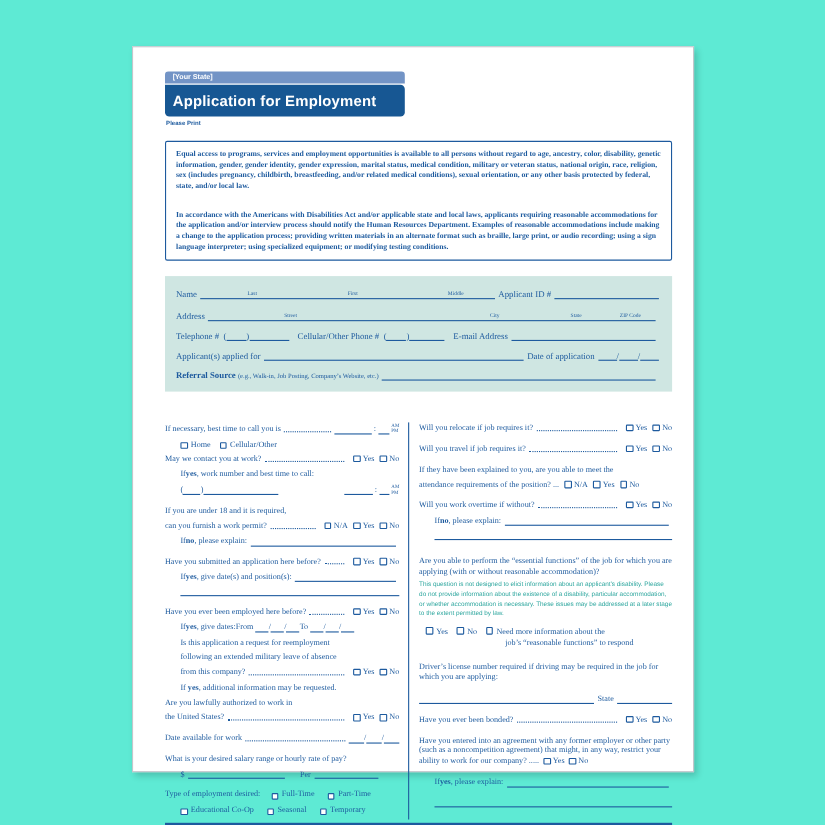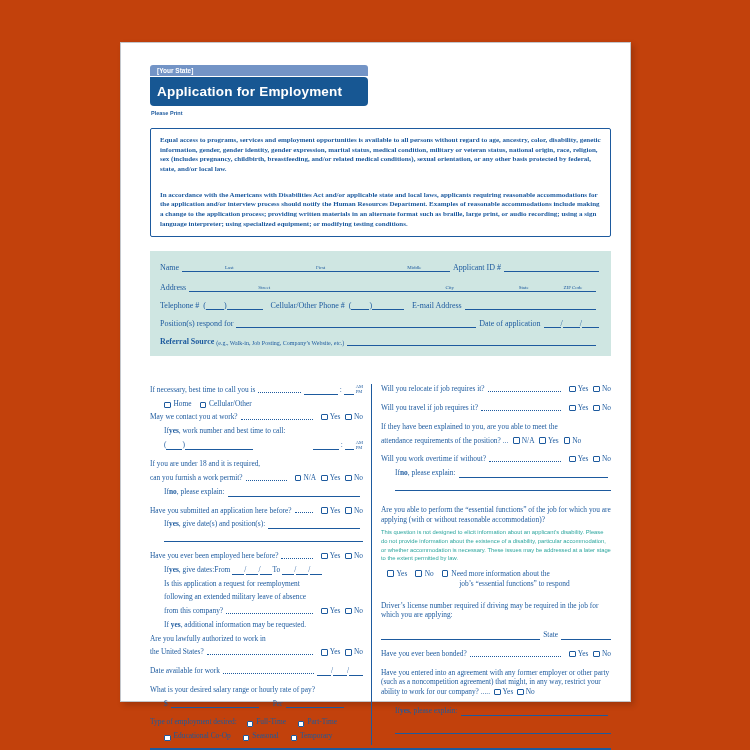--- a/index.html
+++ b/index.html
@@ -1,17 +1,17 @@
 <!DOCTYPE html>
 <html><head>
 <meta charset="utf-8">
 <style>
   * { margin:0; padding:0; box-sizing:border-box; }
   html,body { width:750px; height:750px; background:#ffffff; font-family:"Liberation Serif", serif; }
-  .canvas { position:relative; width:750px; height:750px; background:#c2410c; overflow:hidden; }
+  .canvas { position:relative; width:750px; height:750px; background:#5eead4; overflow:hidden; }
   .paper {
     position:absolute; left:120px; top:42px; width:511px; height:660px;
     background:#fff; border:1px solid #c3c6cb;
     box-shadow:3px 3px 6px rgba(0,0,0,0.18);
     padding:22px 19px 0 29px; color:#1d5a9e;
   }
   
   .state-tab {
     width:218px; background:#7394c6; color:#ffffff;
     font-family:"Liberation Sans", sans-serif; font-size:6.5px; font-weight:bold;
@@ -118,21 +118,21 @@
         <span>(</span>
           <span class="u" style="width:18px"></span>
           <span>)</span>
         <span class="u" style="width:32px"></span>
         <span class="sp"></span>
           <span class="sp"></span>
         <span>E-mail Address</span>
         <span class="uf"></span>
       </div>
       <div class="p-row mb8">
-        <span>Position(s) respond for</span>
+        <span>Applicant(s) applied for</span>
         <span class="uf"></span>
         <span>Date of application</span>
         <span class="date-seg">
           <span class="u" style="width:17px;margin-left:3px"></span>
           <span>/</span>
           <span class="u" style="width:17px"></span>
           <span>/</span>
           <span class="u" style="width:17px"></span>
         </span>
       </div>
@@ -374,21 +374,21 @@
         </div>
         <div class="blankline ind"></div>
         <div class="para" style="margin-top:14px"><span>Are you able to perform the “essential functions” of the job for which you are applying (with or without reasonable accommodation)?</span></div>
         <div class="teal-note">This question is not designed to elicit information about an applicant’s disability. Please do not provide information about the existence of a disability, particular accommodation, or whether accommodation is necessary. These issues may be addressed at a later stage to the extent permitted by law.</div>
         <div class="needinfo">
           <span class="cb" style="margin-left:6px"></span>
             <span>Yes</span>
           <span class="cb"></span>
             <span>No</span>
           <span class="cb"></span>
-          <span><span>Need more information about the</span><br><span style="margin-left:8px">job’s “essential functions” to respond</span></span>
+          <span><span>Need more information about the</span><br><span style="margin-left:8px">job’s “reasonable functions” to respond</span></span>
         </div>
         <div class="para" style="margin-top:12px"><span>Driver’s license number required if driving may be required in the job for which you are applying:</span></div>
         <div class="row" style="margin-top:10px">
           <span class="uf" style="margin-left:0"></span>
           <span>State</span>
           <span class="u" style="width:50px;margin-left:3px"></span>
         </div>
         <div class="row gap">
           <span>Have you ever been bonded?</span>
           <span class="lead"></span>

